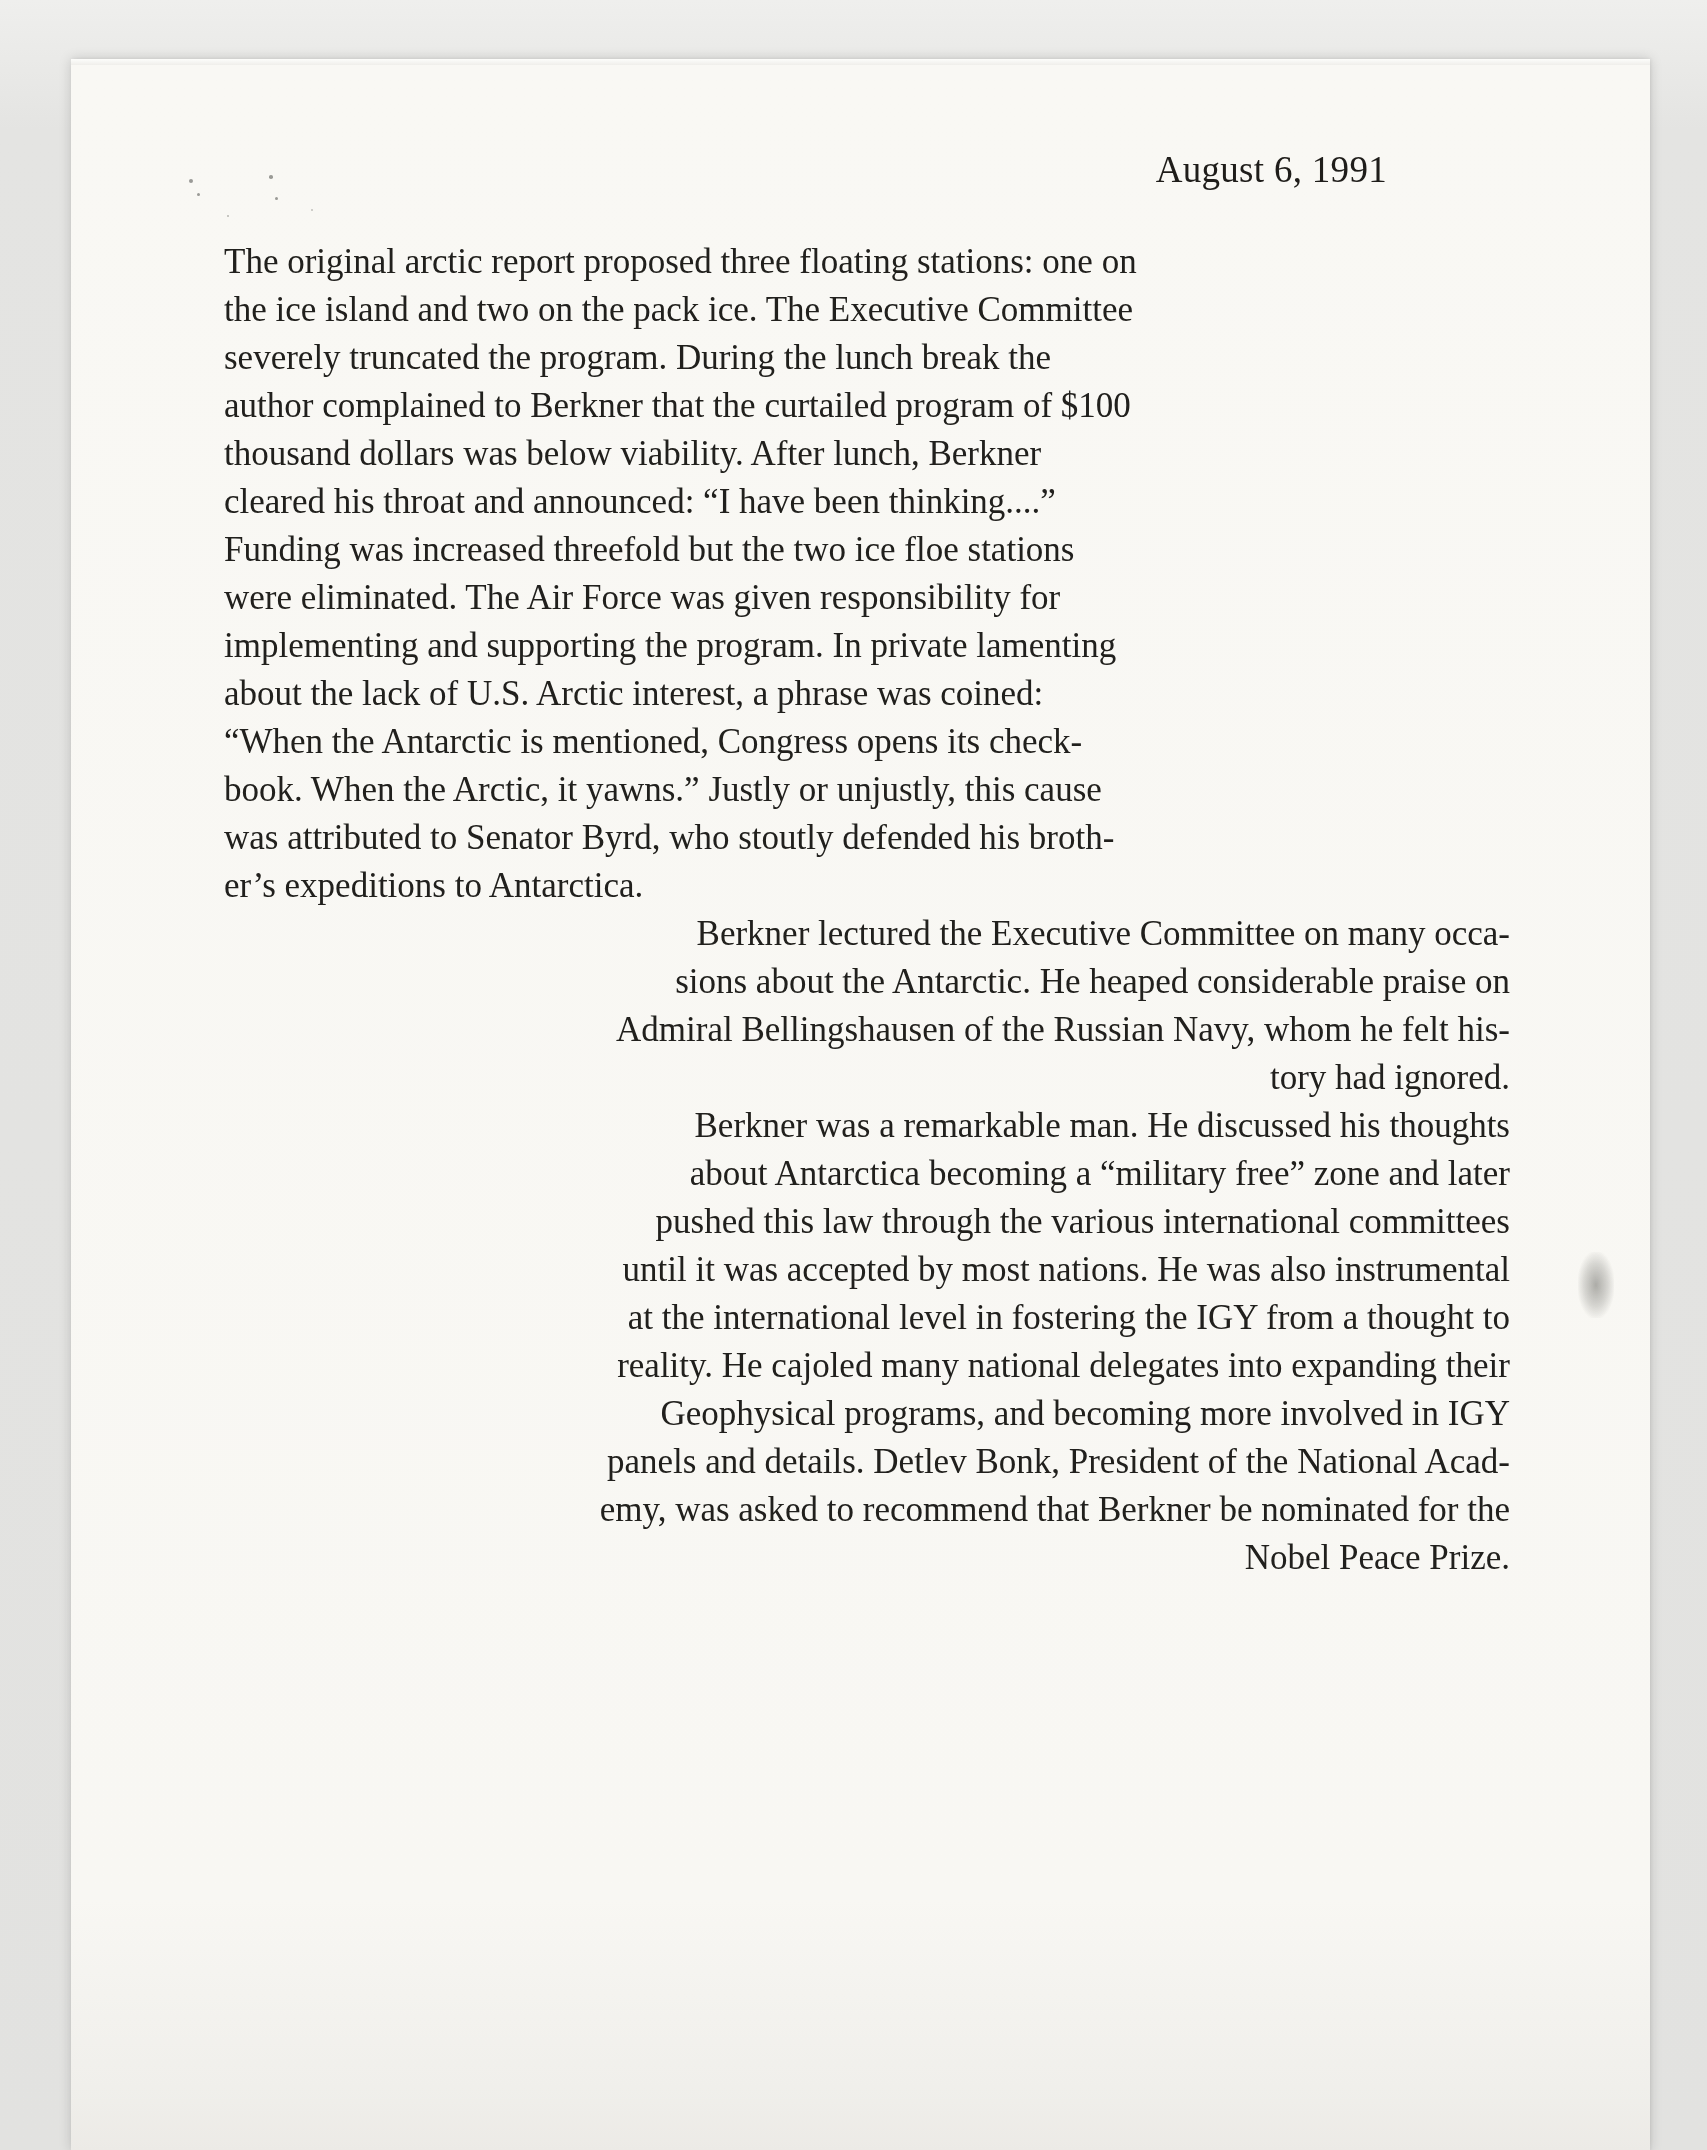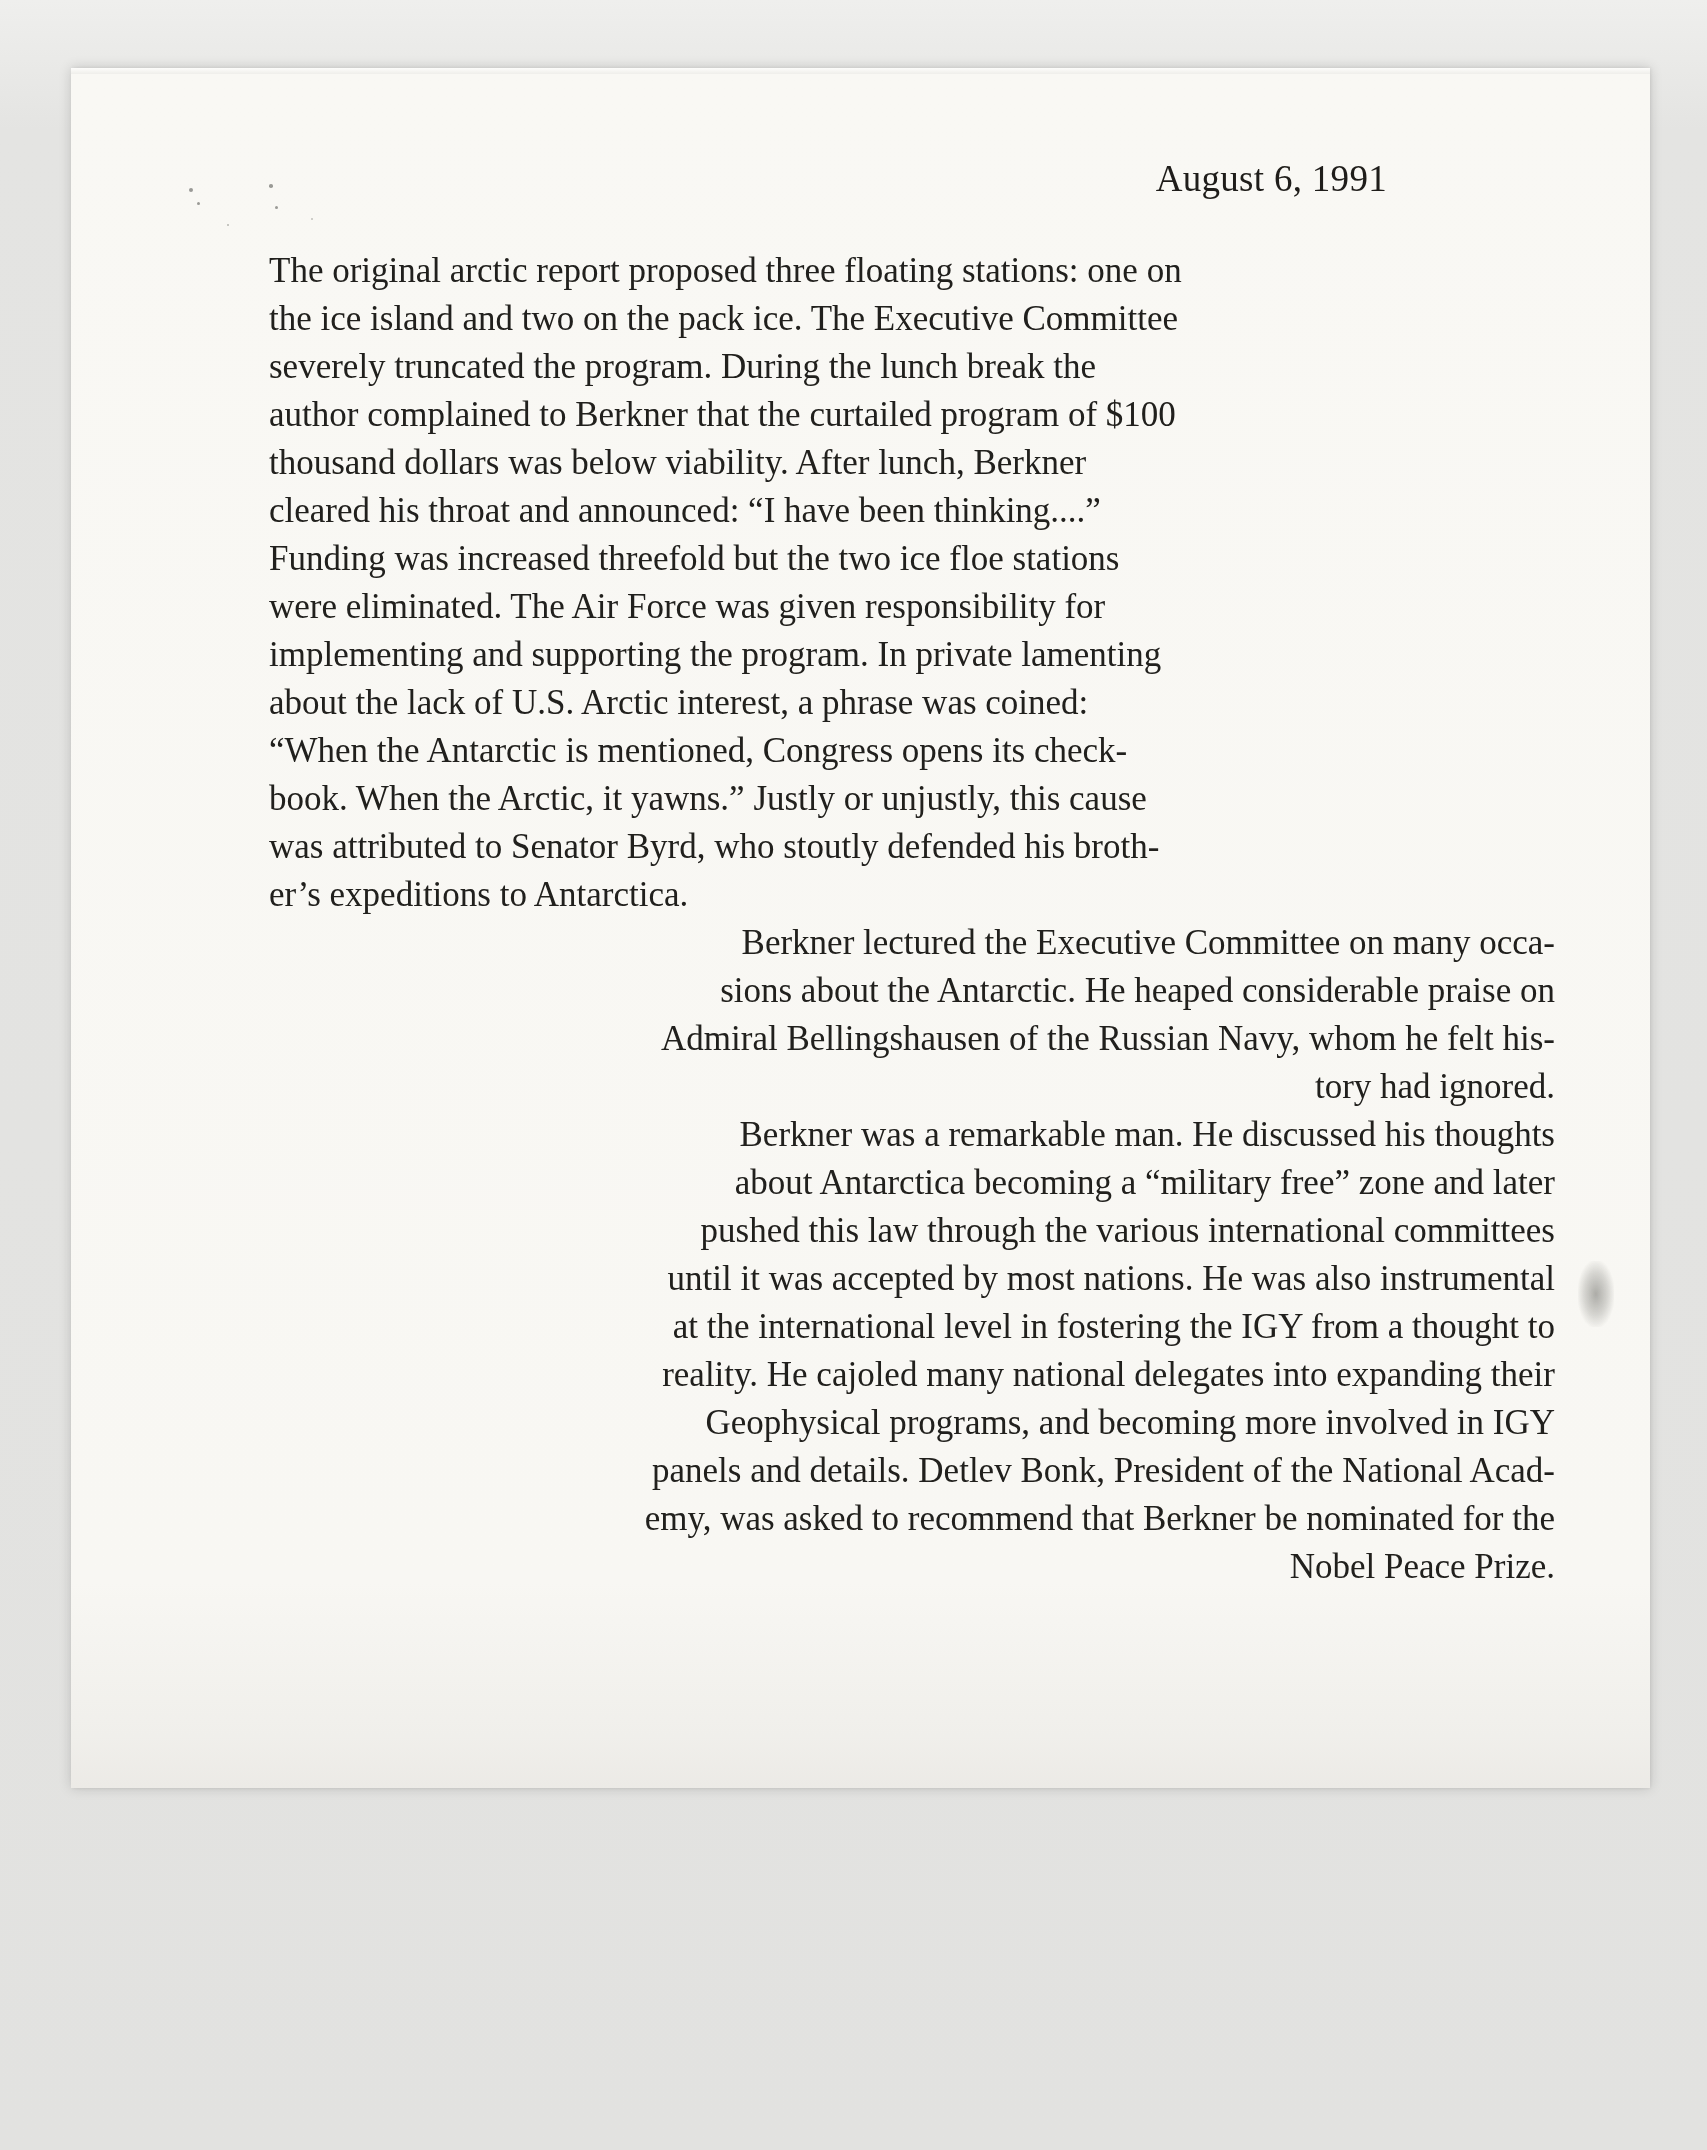--- a/index.html
+++ b/index.html
@@ -10,23 +10,23 @@
     width: 1708px;
     height: 2151px;
     position: relative;
     overflow: hidden;
     background: linear-gradient(180deg, #efefed 0%, #e4e4e2 6%, #e2e2e0 100%);
     font-family: "Liberation Serif", "DejaVu Serif", serif;
   }
   .sheet {
     position: absolute;
     left: 71px;
-    top: 68px;
+    top: 59px;
     width: 1579px;
-    height: 1720px;
+    height: 2092px;
     background: linear-gradient(180deg, #f9f8f4 0%, #f8f7f3 88%, #f0efeb 97%, #eceae6 100%);
     box-shadow: 0 0 12px rgba(0,0,0,0.16), 1.2px 0 3.6px rgba(0,0,0,0.08);
   }
   .sheet::before {
     
     content: "";
     position: absolute;
     left: 0; top: 0;
     width: 100%; height: 6px;
     background: linear-gradient(180deg, #fdfdfb 0%, rgba(0,0,0,0.04) 100%);
@@ -40,21 +40,20 @@
     letter-spacing: 0.3px;
   }
   .content {
     position: absolute;
     left: 153px;
     top: 179px;
     width: 1286px;
     font-size: 35px;
     line-height: 48px;
     color: #21201d;
-    margin-left: 45px;
   }
   .para {
     margin: 0;
     white-space: pre-line;
     text-align: left;
   }
   .para.indented {
     text-indent: 88px;
     text-align: right;
   }

